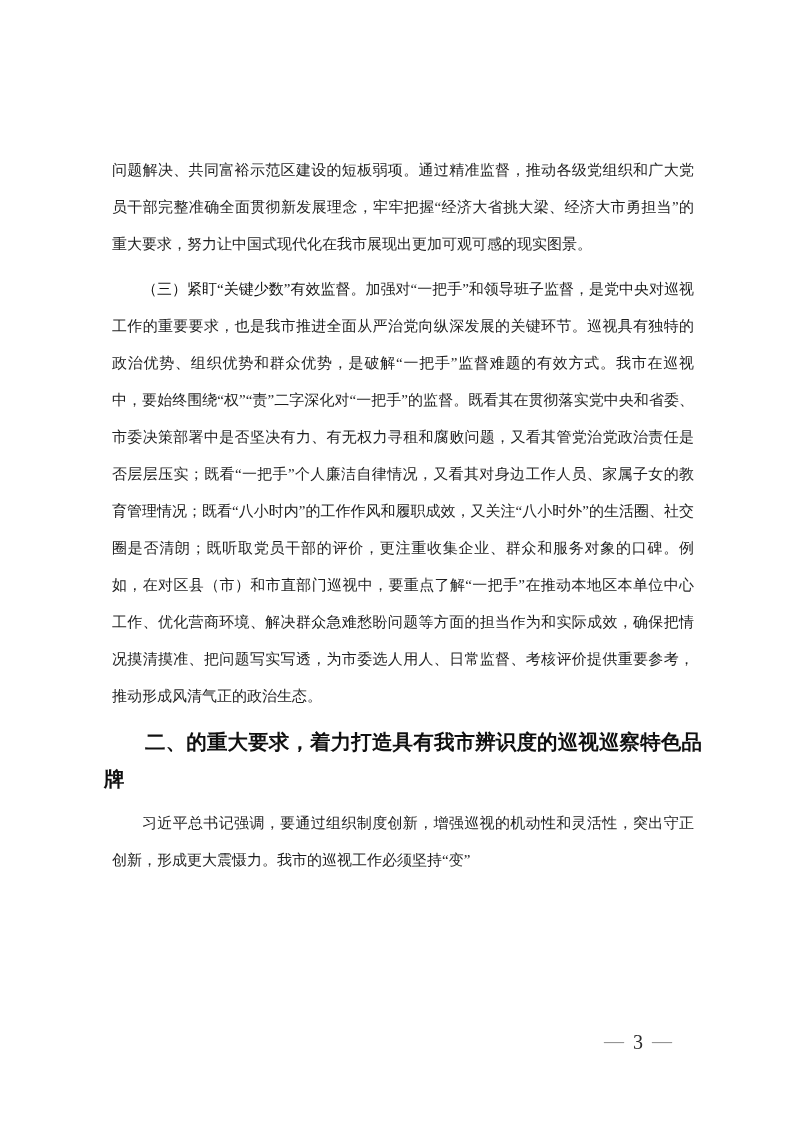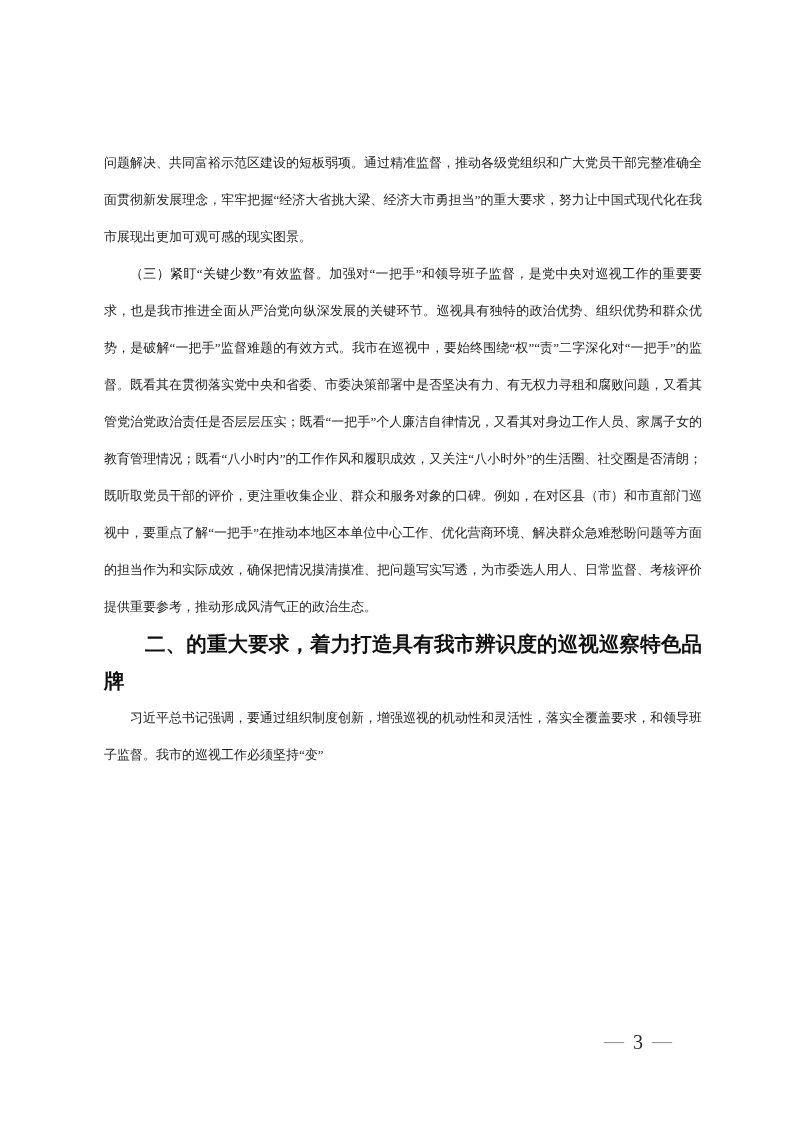--- a/index.html
+++ b/index.html
@@ -15,22 +15,22 @@
     overflow: hidden;
     font-family: "Liberation Serif", serif;
   }
   .text-block {
     position: absolute;
     left: 104px;
     top: 144px;
     width: 598px;
   }
   .para {
-    margin: 0;
-    font-size: 13px;
+    margin: 8px;
+    font-size: 15px;
     line-height: 37px;
     text-align: justify;
     color: #1e1e1e;
     font-family: "Liberation Serif", serif;
   }
   .indent {
     text-indent: 2em;
   }
   .lead {
     font-weight: 400;
@@ -71,21 +71,21 @@
 <div class="page">
 
   <div class="text-block">
 
     <p class="para">问题解决、共同富裕示范区建设的短板弱项。通过精准监督，推动各级党组织和广大党员干部完整准确全面贯彻新发展理念，牢牢把握“经济大省挑大梁、经济大市勇担当”的重大要求，努力让中国式现代化在我市展现出更加可观可感的现实图景。</p>
 
     <p class="para indent"><strong class="lead">（三）紧盯“关键少数”有效监督。</strong><span>加强对“一把手”和领导班子监督，是党中央对巡视工作的重要要求，也是我市推进全面从严治党向纵深发展的关键环节。巡视具有独特的政治优势、组织优势和群众优势，是破解“一把手”监督难题的有效方式。我市在巡视中，要始终围绕“权”“责”二字深化对“一把手”的监督。既看其在贯彻落实党中央和省委、市委决策部署中是否坚决有力、有无权力寻租和腐败问题，又看其管党治党政治责任是否层层压实；既看“一把手”个人廉洁自律情况，又看其对身边工作人员、家属子女的教育管理情况；既看“八小时内”的工作作风和履职成效，又关注“八小时外”的生活圈、社交圈是否清朗；既听取党员干部的评价，更注重收集企业、群众和服务对象的口碑。例如，在对区县（市）和市直部门巡视中，要重点了解“一把手”在推动本地区本单位中心工作、优化营商环境、解决群众急难愁盼问题等方面的担当作为和实际成效，确保把情况摸清摸准、把问题写实写透，为市委选人用人、日常监督、考核评价提供重要参考，推动形成风清气正的政治生态。</span></p>
 
     <h2 class="heading">二、的重大要求，着力打造具有我市辨识度的巡视巡察特色品牌</h2>
 
-    <p class="para indent">习近平总书记强调，要通过组织制度创新，增强巡视的机动性和灵活性，落实全覆盖要求，和领导班子监督。我市的巡视工作必须坚持“变”</p>
+    <p class="para indent">习近平总书记强调，要通过组织制度创新，增强巡视的机动性和灵活性，突出守正创新，形成更大震慑力。我市的巡视工作必须坚持“变”</p>
 
   </div>
 
   <div class="page-number">
     <span class="dash">—</span>
     <span class="num">3</span>
     <span class="dash">—</span>
   </div>
 
 </div>

